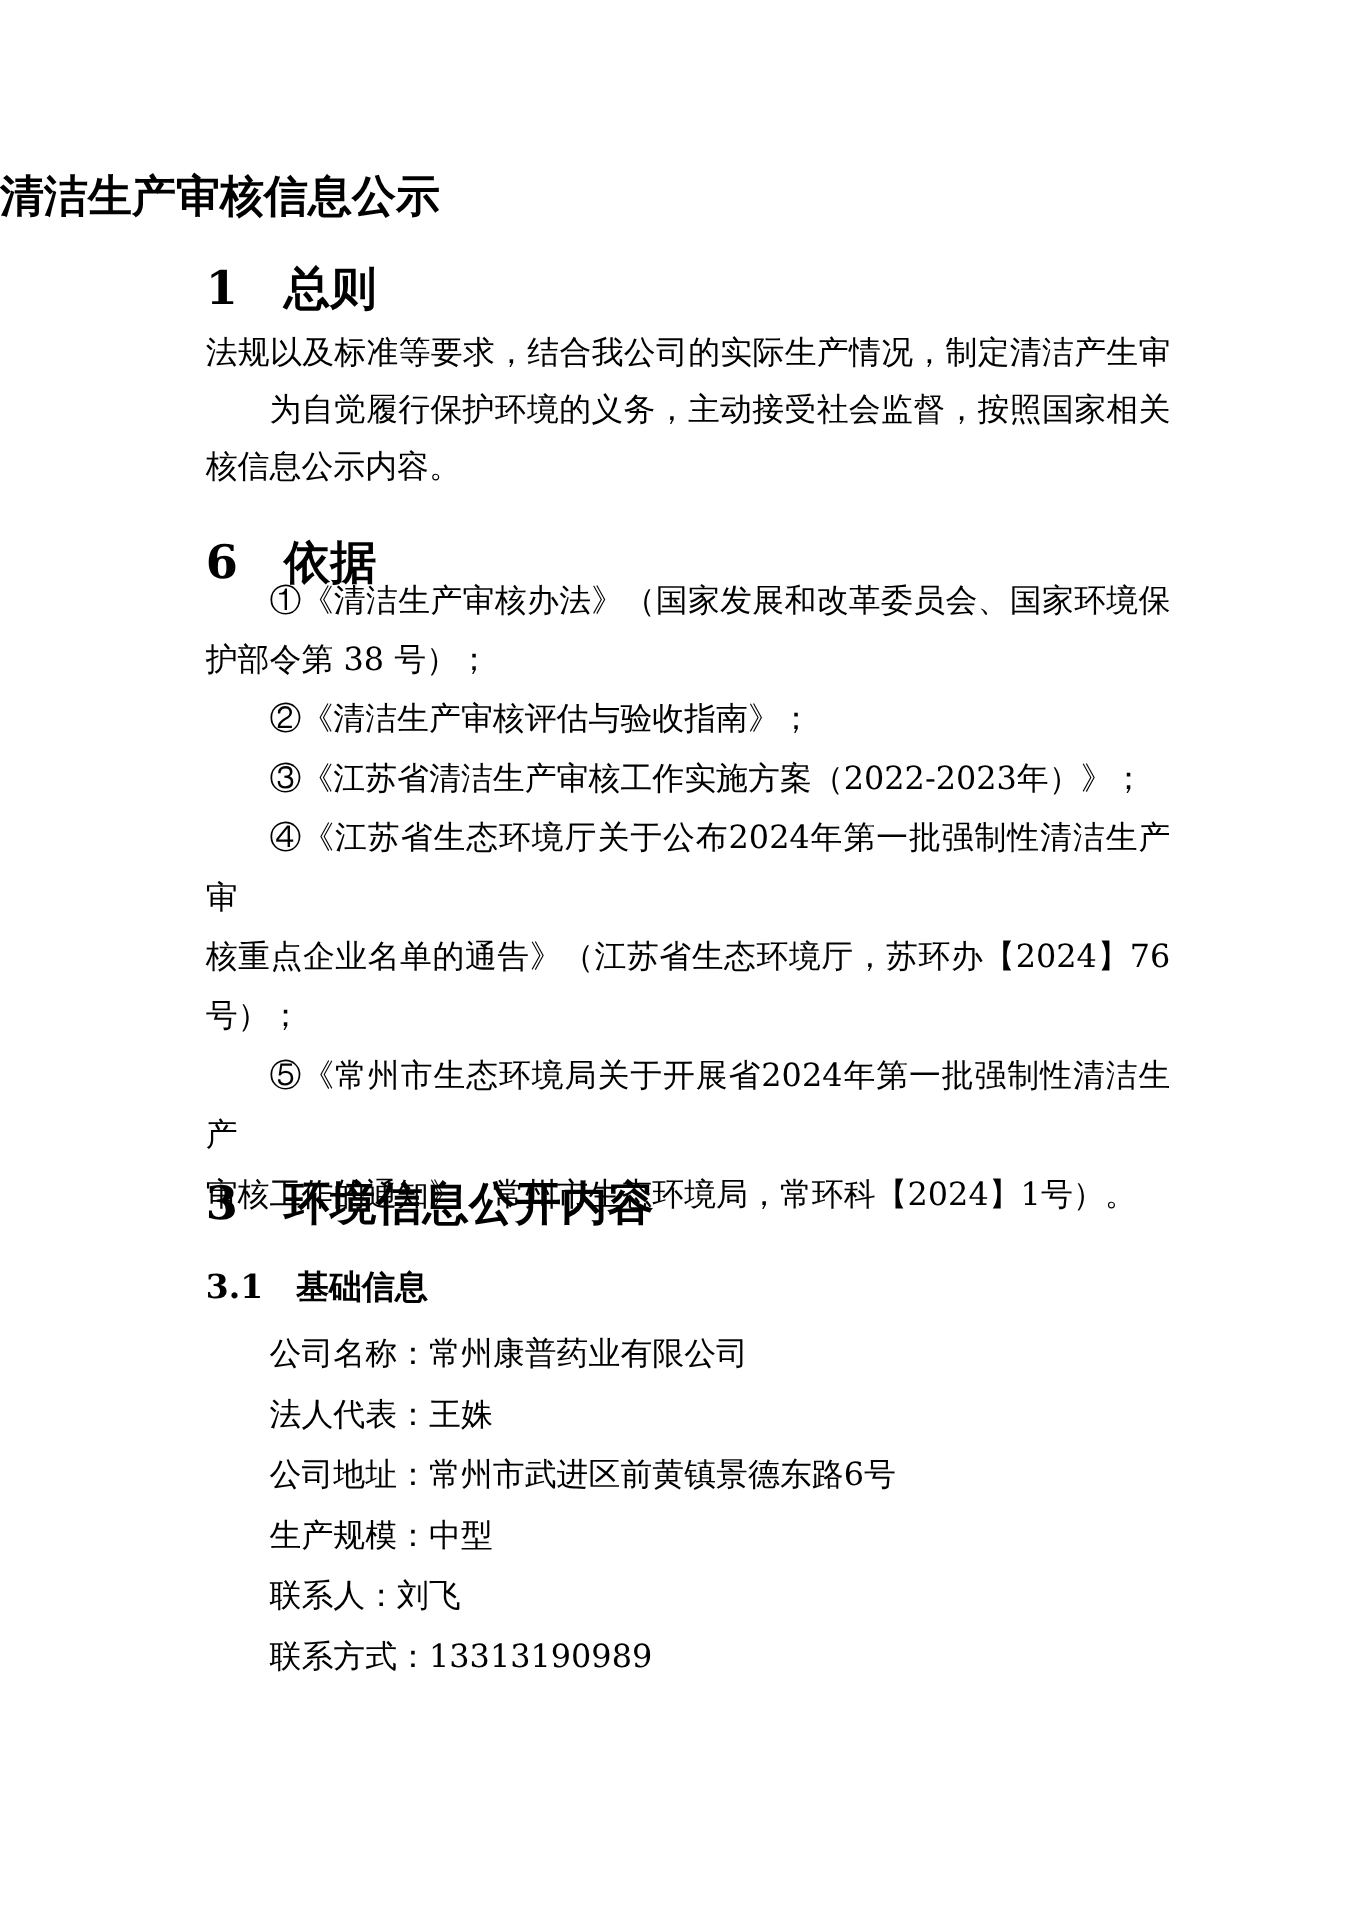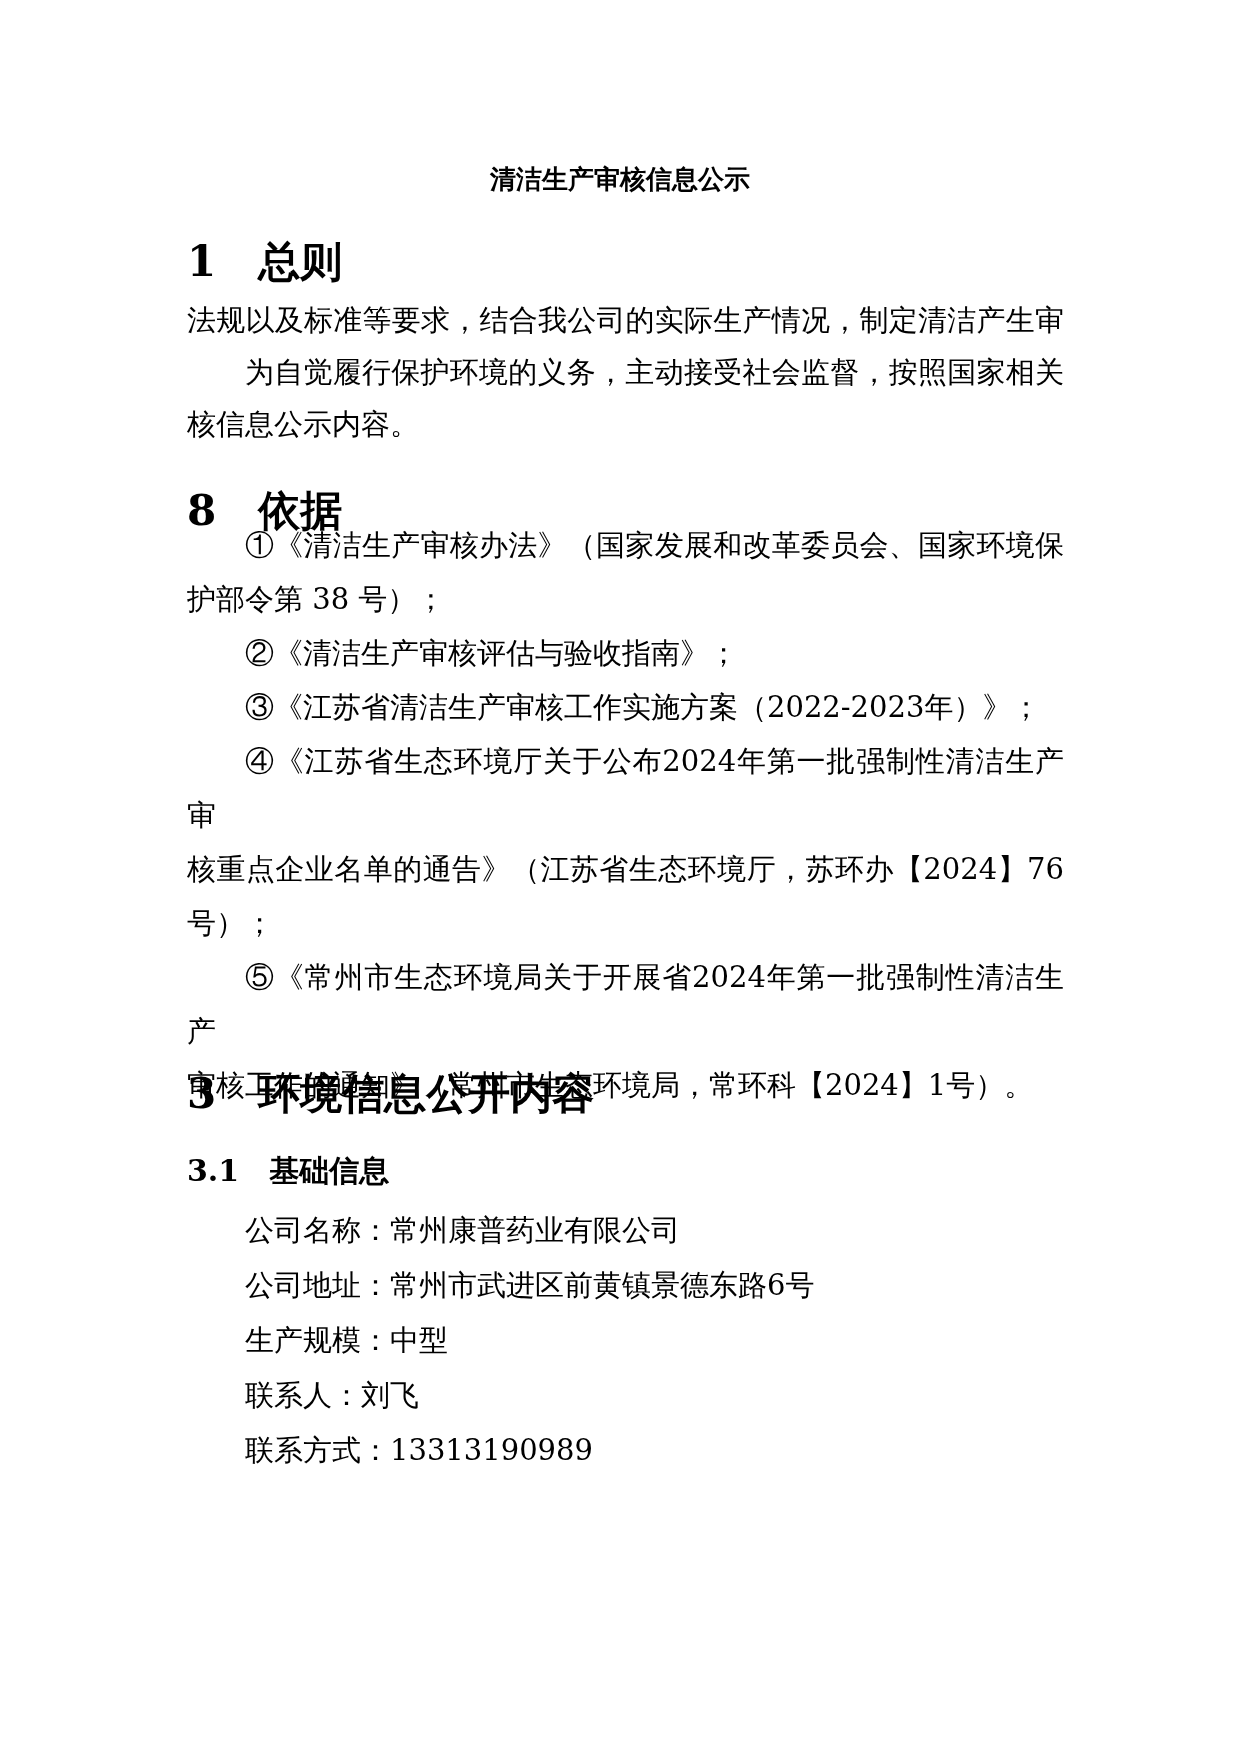--- a/index.html
+++ b/index.html
@@ -16,22 +16,21 @@
     position: absolute;
     left: 187px;
     width: 877px;
     top: 0;
   }
   .doc-title {
     position: absolute;
     top: 157px;
     left: 0;
     width: 100%;
-    text-align: center;
-    font-size: 26px;
+    font-size: 40px;
     line-height: 44px;
     font-weight: 700;
   }
   .h-num {
     position: absolute;
     left: 0;
     width: 100%;
     font-size: 42px;
     line-height: 40px;
     font-weight: 700;
@@ -68,40 +67,41 @@
   <div class="content">
 
     <div class="h-num h1-sec">1　总则</div>
 
     <div class="block para1">
       <div class="line full">法规以及标准等要求，结合我公司的实际生产情况，制定清洁产生审</div>
       <div class="line ind full">为自觉履行保护环境的义务，主动接受社会监督，按照国家相关</div>
       <div class="line">核信息公示内容。</div>
     </div>
 
-    <div class="h-num h2-sec">8　依据</div>
+    <div class="h-num h2-sec">6　依据</div>
 
     <div class="block deps">
       <div class="line ind full">①《清洁生产审核办法》（国家发展和改革委员会、国家环境保</div>
       <div class="line">护部令第 38 号）；</div>
       <div class="line ind">②《清洁生产审核评估与验收指南》；</div>
       <div class="line ind">③《江苏省清洁生产审核工作实施方案（2022-2023年）》；</div>
       <div class="line ind full">④《江苏省生态环境厅关于公布2024年第一批强制性清洁生产审</div>
       <div class="line full">核重点企业名单的通告》（江苏省生态环境厅，苏环办【2024】76</div>
       <div class="line">号）；</div>
       <div class="line ind full">⑤《常州市生态环境局关于开展省2024年第一批强制性清洁生产</div>
       <div class="line">审核工作的通知》（常州市生态环境局，常环科【2024】1号）。</div>
     </div>
 
     <div class="h-num h3-sec">3　环境信息公开内容</div>
 
     <div class="h-num h31-sec">3.1　基础信息</div>
 
     <div class="block info">
       <div class="line ind">公司名称：常州康普药业有限公司</div>
+      <div class="line ind">法人代表：王姝</div>
       <div class="line ind">公司地址：常州市武进区前黄镇景德东路6号</div>
       <div class="line ind">生产规模：中型</div>
       <div class="line ind">联系人：刘飞</div>
       <div class="line ind">联系方式：13313190989</div>
     </div>
 
   </div>
 </div>
 
 </body></html>

